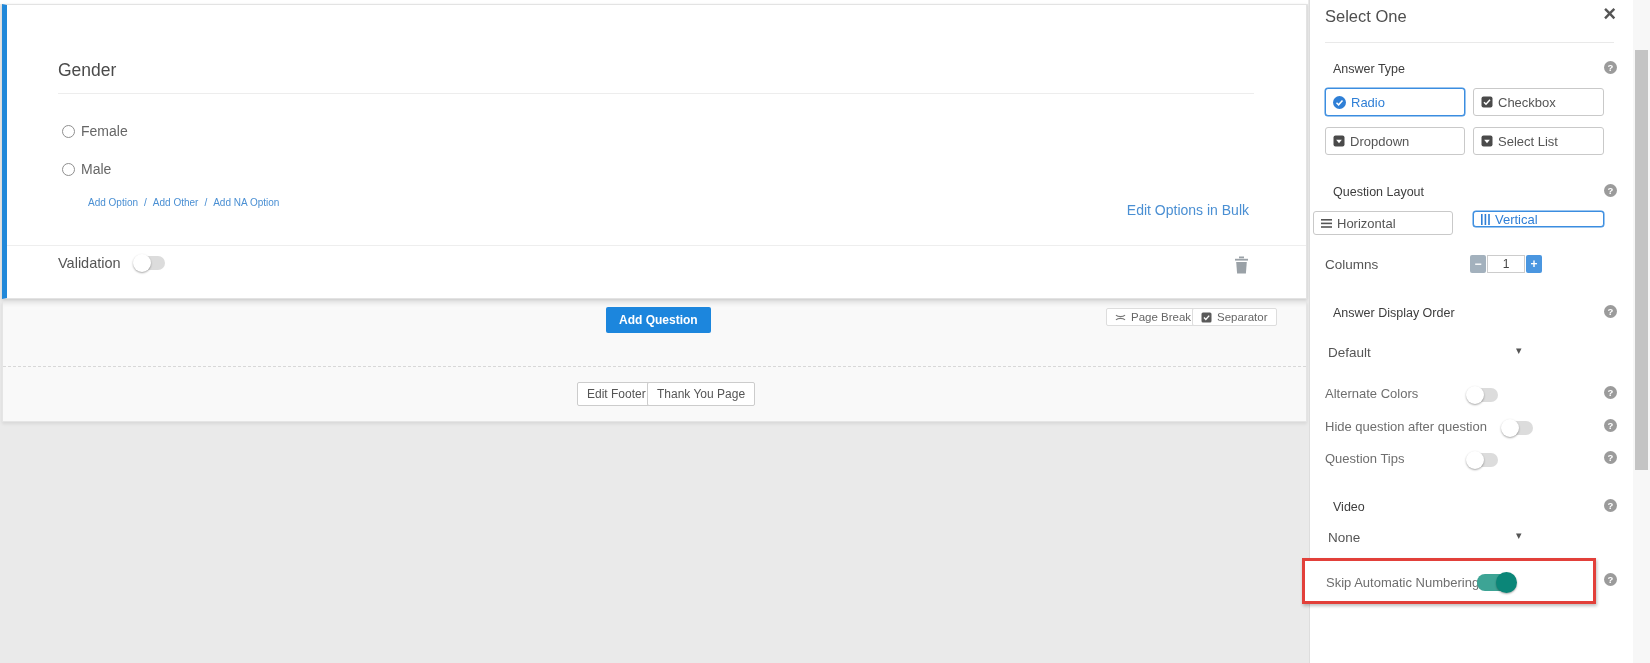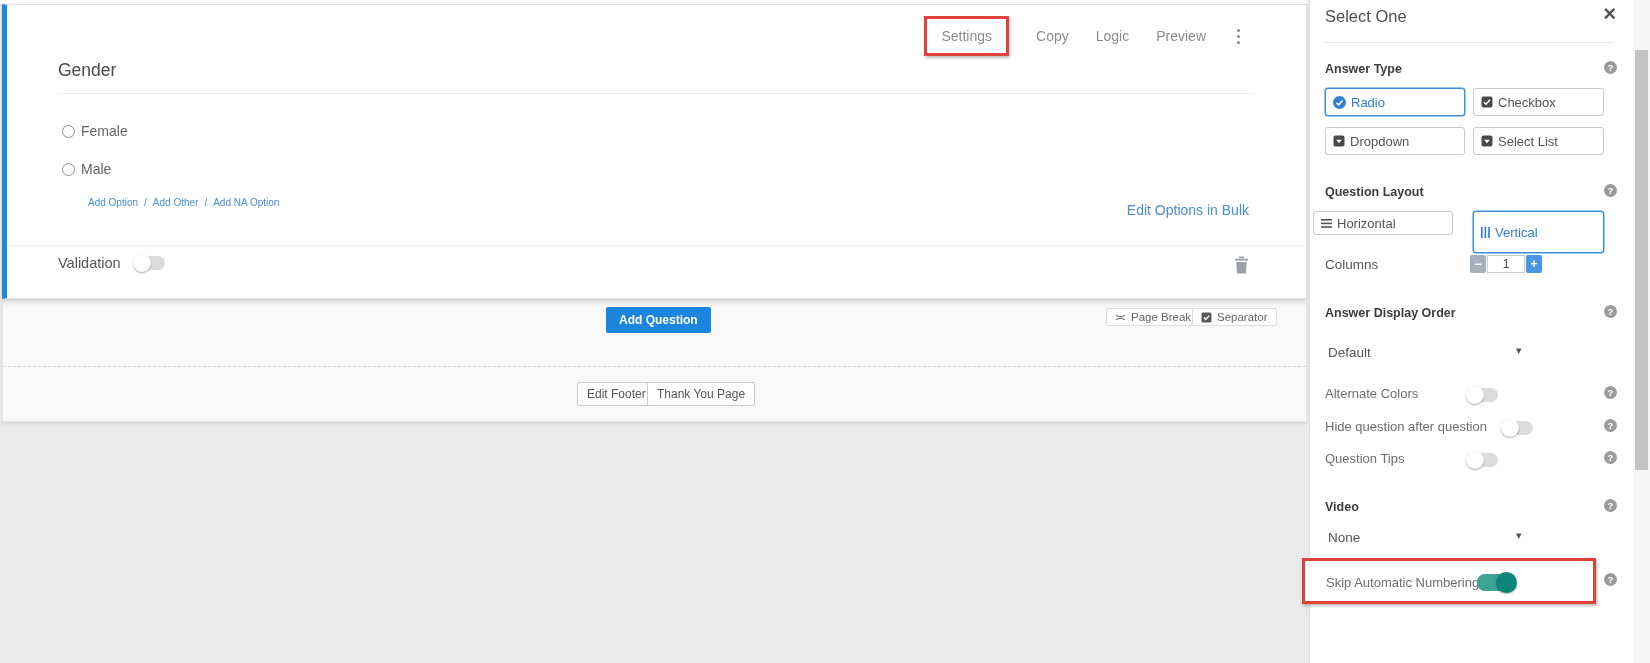--- a/index.html
+++ b/index.html
@@ -50,21 +50,21 @@
   .footer-btn { position:absolute; top:80px; background:#fff; border:1px solid #ccc; border-radius:2px;
                 font-size:12px; color:#555; padding:4px 9px; cursor:pointer; }
 
   
   .sidebar { position:absolute; left:1309px; top:0; width:324px; height:663px; background:#fff;
              border-left:1px solid #ddd; }
   .sb-title { position:absolute; left:15px; top:7px; font-size:16.5px; color:#4f4f4f; }
   .close-x { position:absolute; right:17px; top:3px; font-size:22px; font-weight:700; color:#555; cursor:pointer; line-height:22px; }
   .close-x::after { content:"×"; }
   .sb-divider { position:absolute; left:15px; right:19px; top:42px; border-top:1px solid #e9e9e9; }
-  .sb-label { position:absolute; left:15px; font-size:12.5px; font-weight:bold; color:#3d3d3d;text-align:center; }
+  .sb-label { position:absolute; left:23px; font-size:12.5px; font-weight:normal; color:#3d3d3d;text-align:center; }
   .help { position:absolute; right:16px; width:13px; height:13px; border-radius:50%; background:#9b9b9b;
           color:#fff; font-size:9.5px; font-weight:bold; text-align:center; line-height:13px; cursor:pointer; }
   .help::after { content:"?"; }
   .type-btn { position:absolute; width:140px; height:28px; border:1px solid #c9c9c9; border-radius:3px;
               background:#fff; display:flex; align-items:center; gap:5px; padding-left:7px;
               font-size:13px; color:#555; cursor:pointer; }
   .type-btn.selected { border:1px solid #3b8de0; color:#2f7fd6; box-shadow:0 0 0 .5px #3b8de0; }
   .stepper { position:absolute; left:160px; top:255px; display:flex; align-items:center; }
   .step-btn { width:16px; height:18px; color:#fff; font-size:12px; font-weight:bold; text-align:center;
               line-height:18px; cursor:pointer; border-radius:2px; }
@@ -85,29 +85,20 @@
   .scroll-thumb { position:absolute; left:2px; top:50px; width:13px; height:420px; background:#c4c4c4; cursor:pointer; }
 </style>
 </head>
 <body>
 
 <div class="page">
 
   <div class="top-strip"></div>
 
   <div class="card">
-    <div class="toolbar">
-      <div class="red-box settings-box">
-        <span class="item">Settings</span>
-      </div>
-      <span class="item">Copy</span>
-      <span class="item">Logic</span>
-      <span class="item">Preview</span>
-      <span class="vdots"></span>
-    </div>
 
     <div class="q-title">Gender</div>
     <div class="q-divider"></div>
 
     <div class="opt-row" style="top:118px;">
       <span class="radio-circle"></span>
       <span class="opt-label">Female</span>
     </div>
     <div class="opt-row" style="top:156px;">
       <span class="radio-circle"></span>
@@ -206,21 +197,21 @@
     <span class="help" style="top:184px;"></span>
 
     <div class="type-btn" style="left:3px; top:211px; height:24px;text-align:center;">
       <svg width="11" height="9" viewBox="0 0 11 9">
         <rect x="0" y="0" width="11" height="1.6" fill="#555"></rect>
         <rect x="0" y="3.6" width="11" height="1.6" fill="#555"></rect>
         <rect x="0" y="7.2" width="11" height="1.6" fill="#555"></rect>
       </svg>
       <span>Horizontal</span>
     </div>
-    <div class="type-btn selected" style="left:163px; top:211px; width:131px; height:42px;">
+    <div class="type-btn selected" style="left:163px; top:211px; width:131px; height:16px;">
       <svg width="9" height="11" viewBox="0 0 9 11">
         <rect x="0" y="0" width="1.6" height="11" fill="#2f7fd6"></rect>
         <rect x="3.6" y="0" width="1.6" height="11" fill="#2f7fd6"></rect>
         <rect x="7.2" y="0" width="1.6" height="11" fill="#2f7fd6"></rect>
       </svg>
       <span>Vertical</span>
     </div>
 
     <div class="toggle-label" style="top:257px; color:#555; font-size:13.5px;">Columns</div>
     <div class="stepper">

